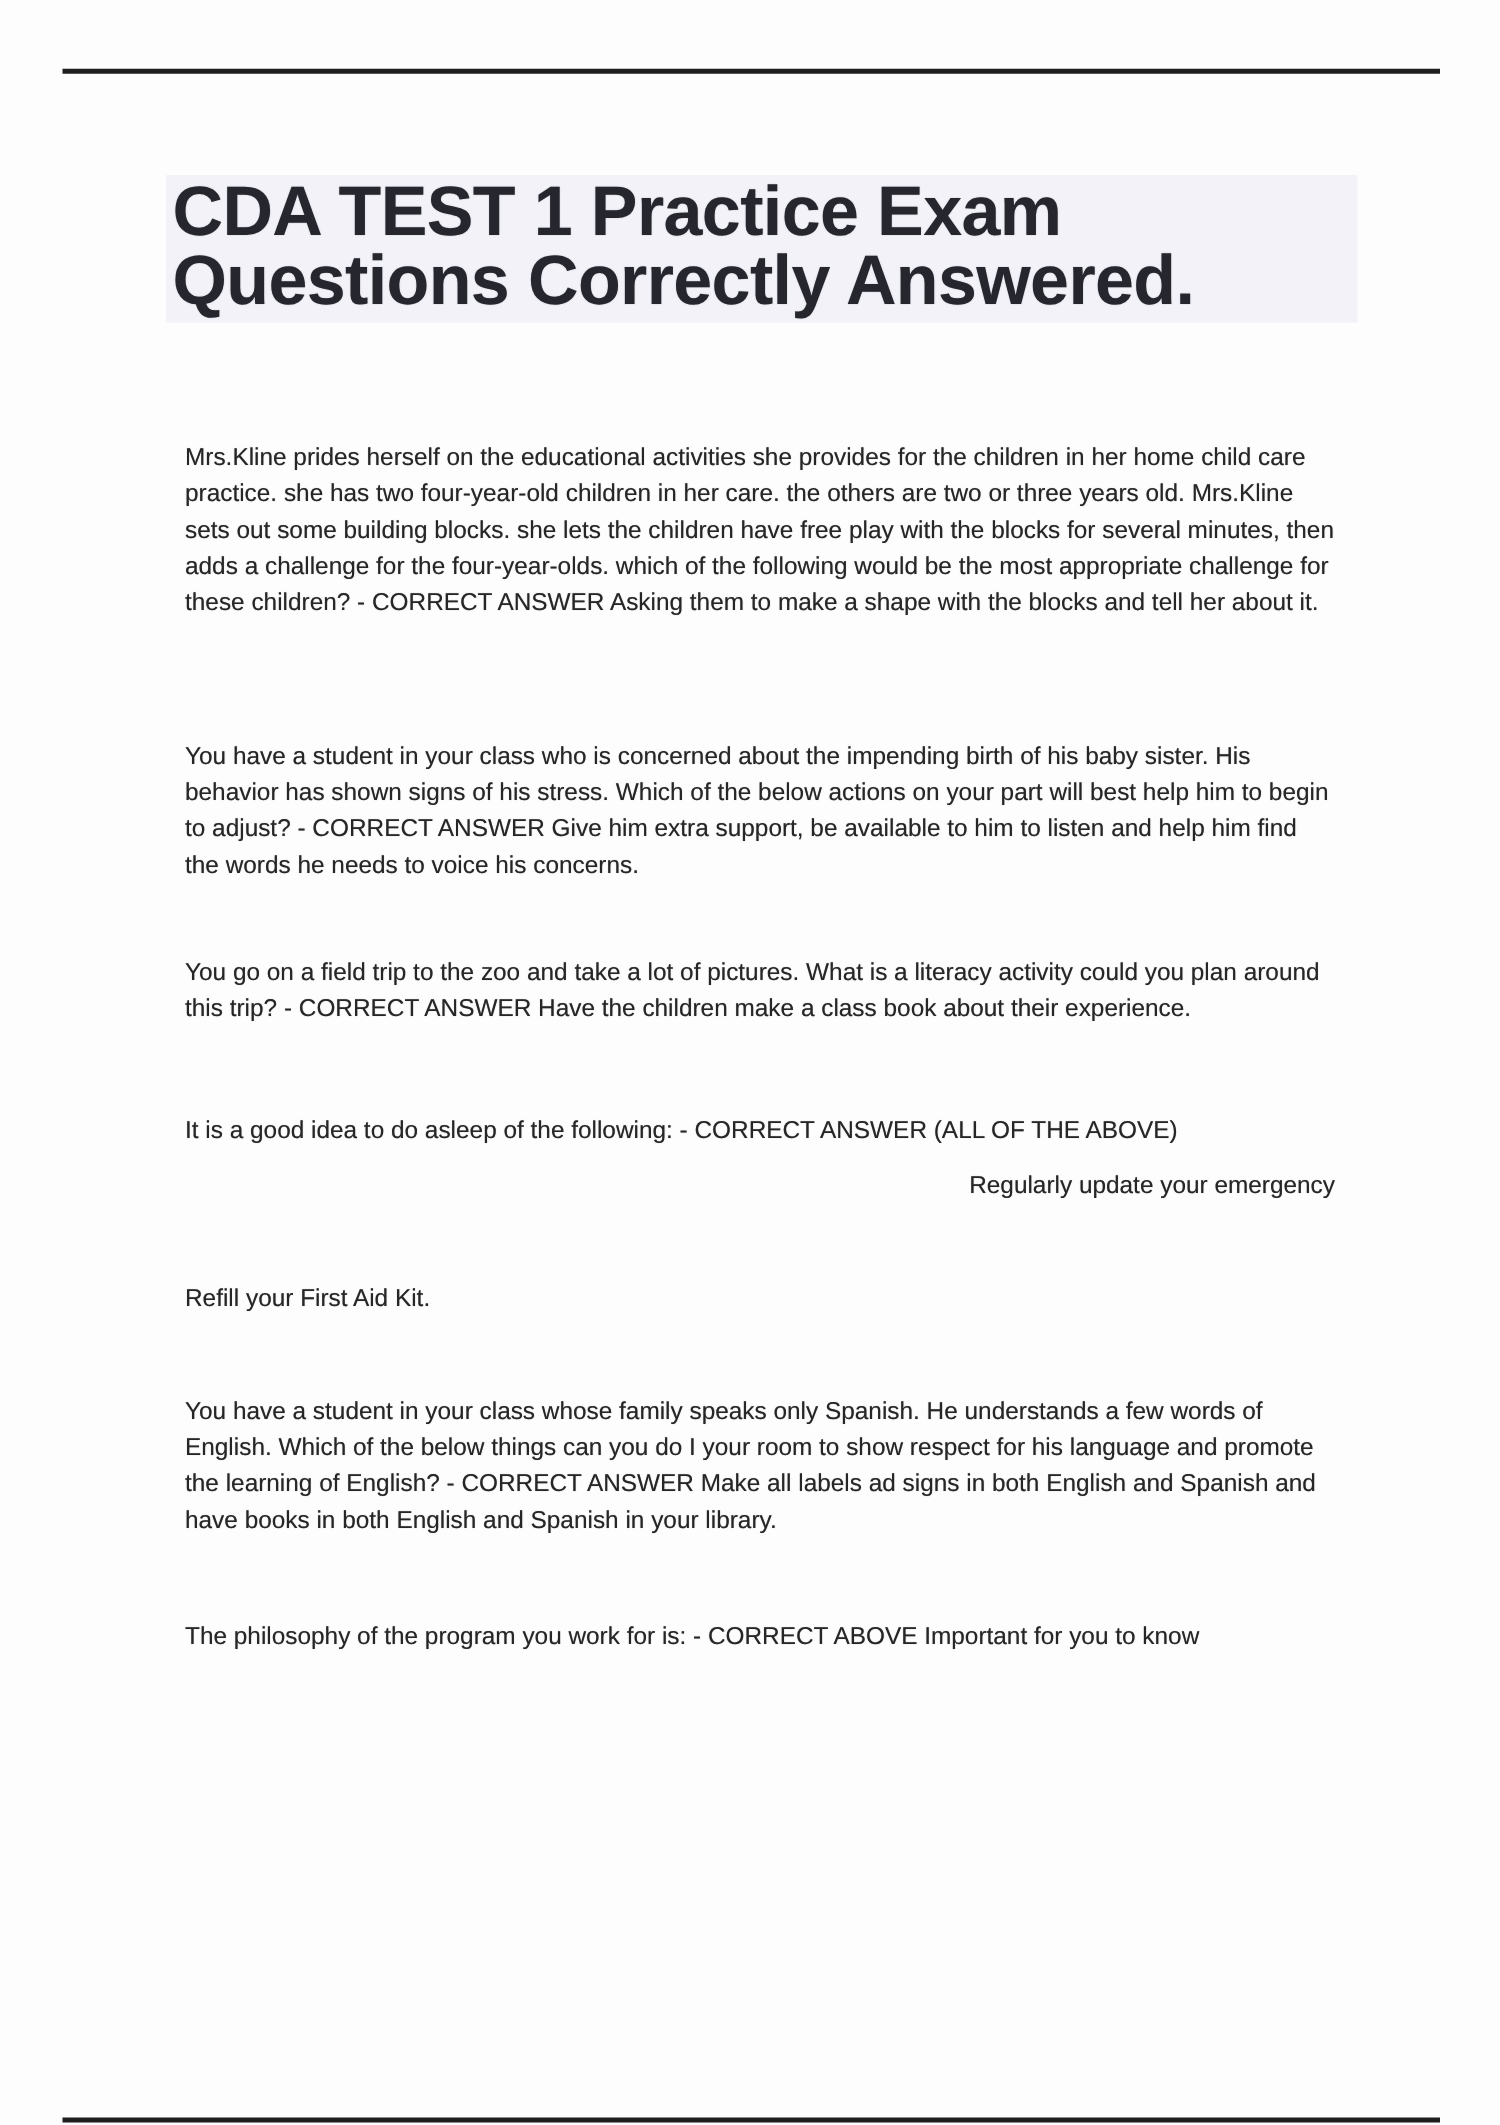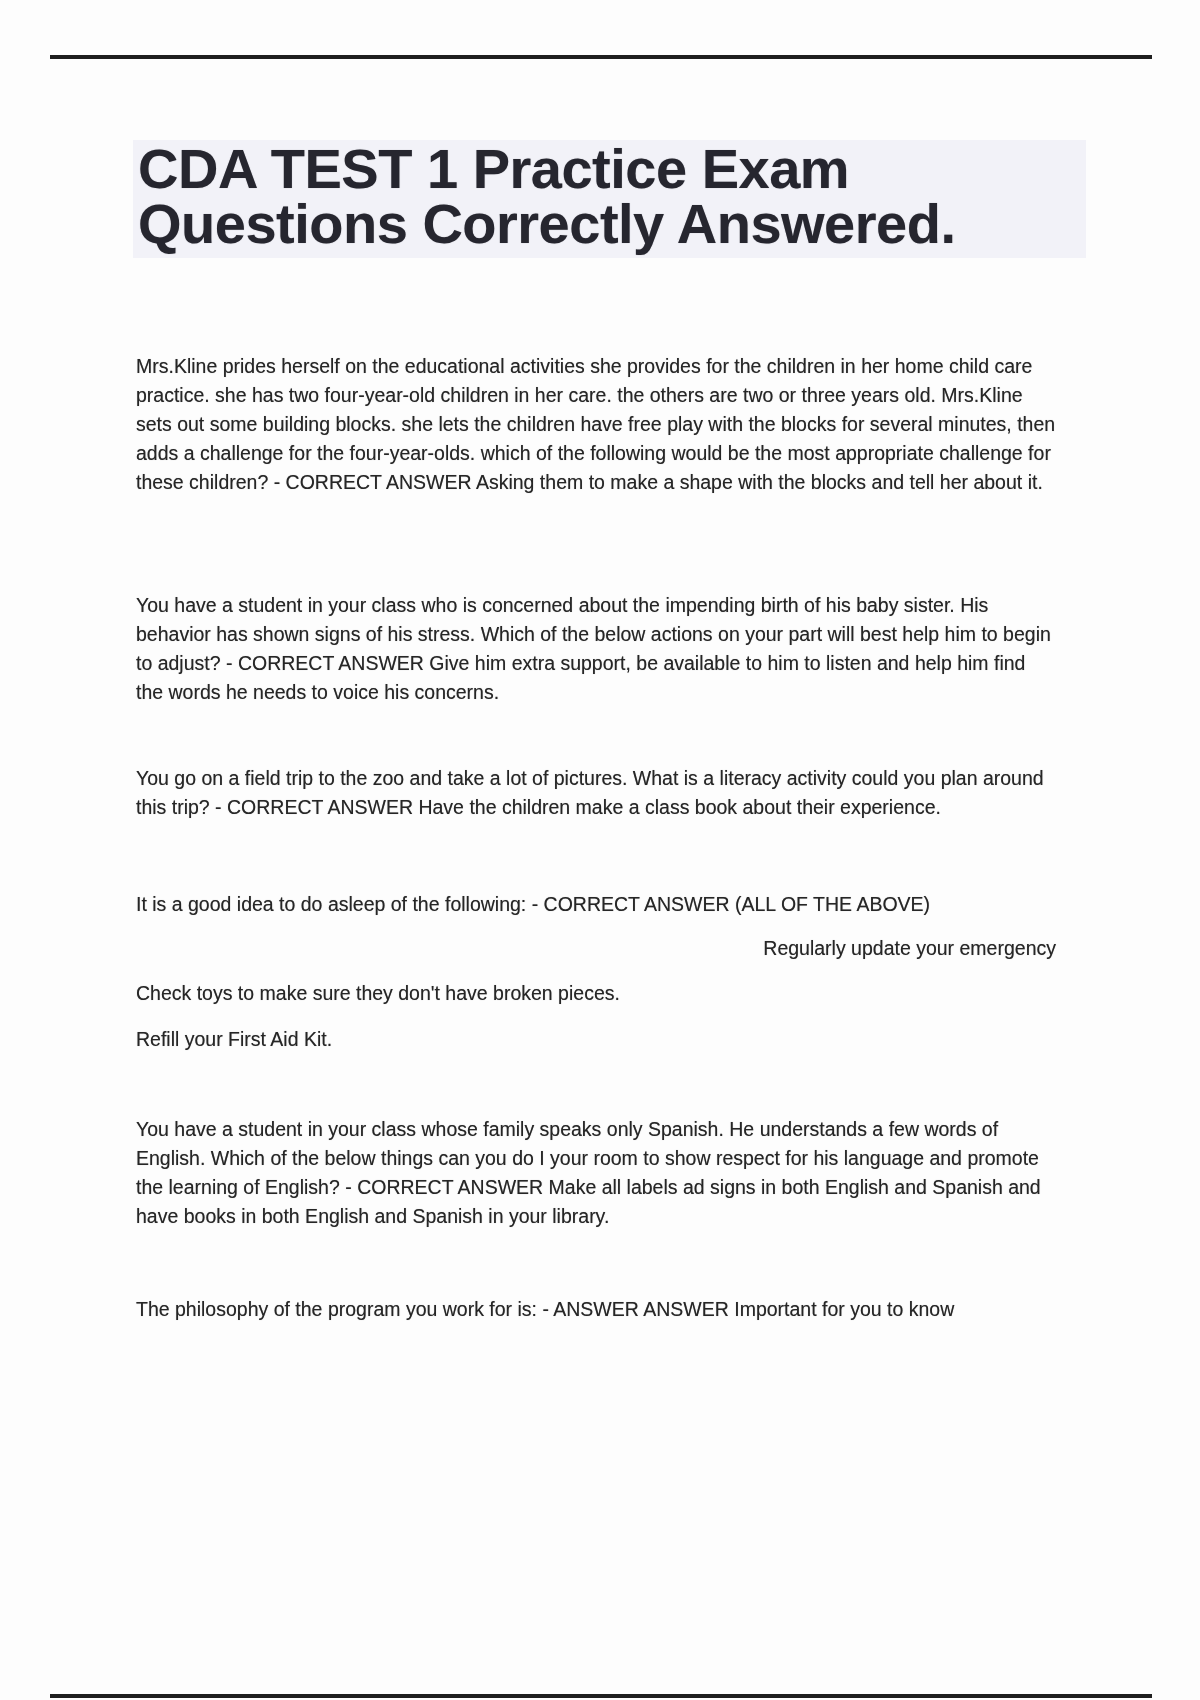--- a/index.html
+++ b/index.html
@@ -39,21 +39,21 @@
   .title-block h1 {
     font-size: 56px;
     line-height: 55px;
     font-weight: 700;
     letter-spacing: -0.5px;
     color: var(--title_color);
     text-shadow: 0 0 1px rgba(38,38,47,0.35);
   }
   .content {
     position: absolute;
-    left: 136px;
+    left: 148px;
     top: 0;
     width: 920px;
     height: 1268px;
   }
   .para {
     position: absolute;
     left: 0;
     width: 920px;
     font-size: 19.5px;
     line-height: 29px;
@@ -81,21 +81,20 @@
   <div class="title-block">
     <h1>CDA TEST 1 Practice Exam Questions Correctly Answered.</h1>
   </div>
 
   <div class="content">
     <p class="para p0">Mrs.Kline prides herself on the educational activities she provides for the children in her home child care practice. she has two four-year-old children in her care. the others are two or three years old. Mrs.Kline sets out some building blocks. she lets the children have free play with the blocks for several minutes, then adds a challenge for the four-year-olds. which of the following would be the most appropriate challenge for these children? - CORRECT ANSWER Asking them to make a shape with the blocks and tell her about it.</p>
     <p class="para p1">You have a student in your class who is concerned about the impending birth of his baby sister. His behavior has shown signs of his stress. Which of the below actions on your part will best help him to begin to adjust? - CORRECT ANSWER Give him extra support, be available to him to listen and help him find the words he needs to voice his concerns.</p>
     <p class="para p2">You go on a field trip to the zoo and take a lot of pictures. What is a literacy activity could you plan around this trip? - CORRECT ANSWER Have the children make a class book about their experience.</p>
     <p class="para p3">It is a good idea to do asleep of the following: - CORRECT ANSWER (ALL OF THE ABOVE)</p>
     <p class="para p4">Regularly update your emergency</p>
-    <p class="para p5">Check toys to make sure they don't have broken pieces.</p>
     <p class="para p6">Refill your First Aid Kit.</p>
     <p class="para p7">You have a student in your class whose family speaks only Spanish. He understands a few words of English. Which of the below things can you do I your room to show respect for his language and promote the learning of English? - CORRECT ANSWER Make all labels ad signs in both English and Spanish and have books in both English and Spanish in your library.</p>
-    <p class="para p8">The philosophy of the program you work for is: - ANSWER ANSWER Important for you to know</p>
+    <p class="para p8">The philosophy of the program you work for is: - CORRECT ABOVE Important for you to know</p>
   </div>
 
   <div class="rule rule-bottom"></div>
 
 </div>
 
 </body></html>

